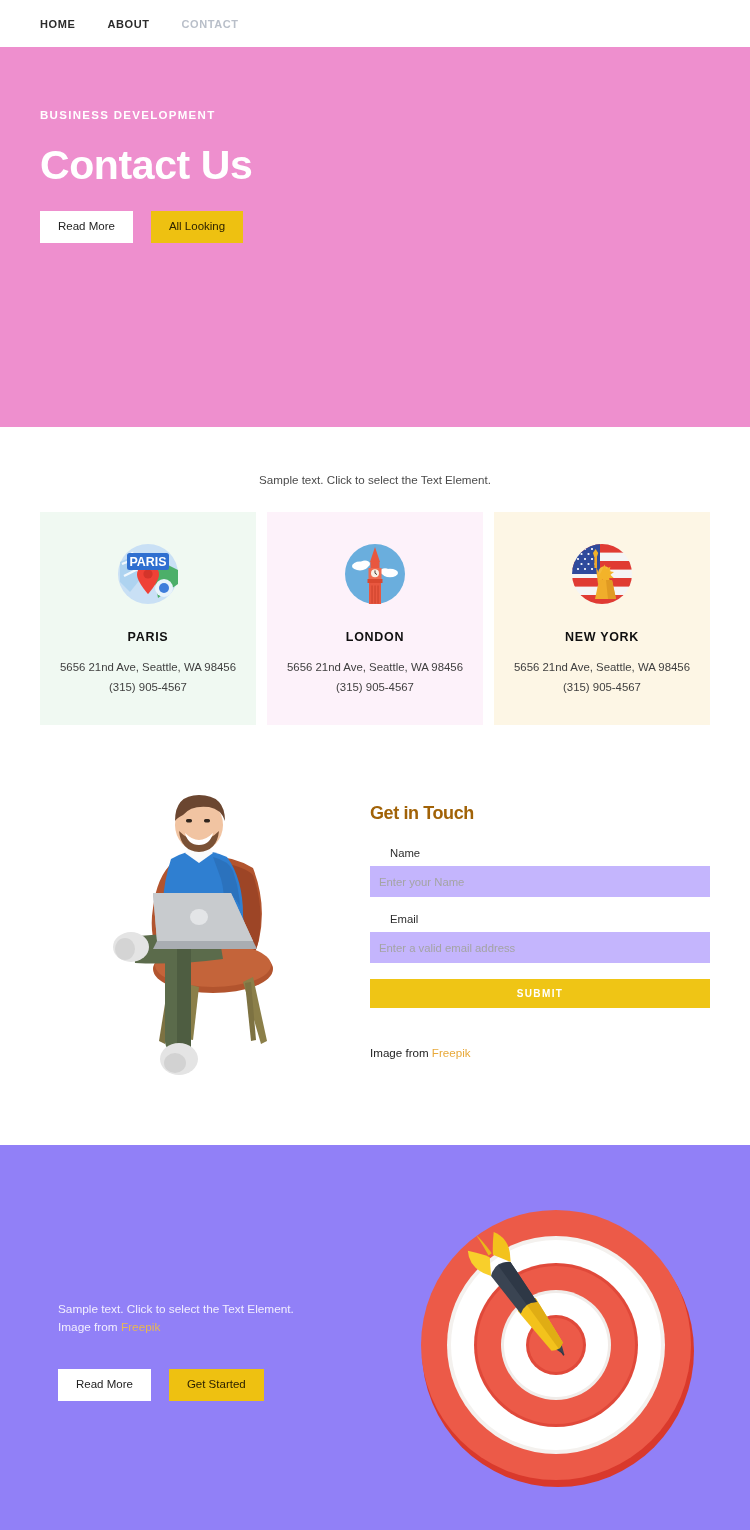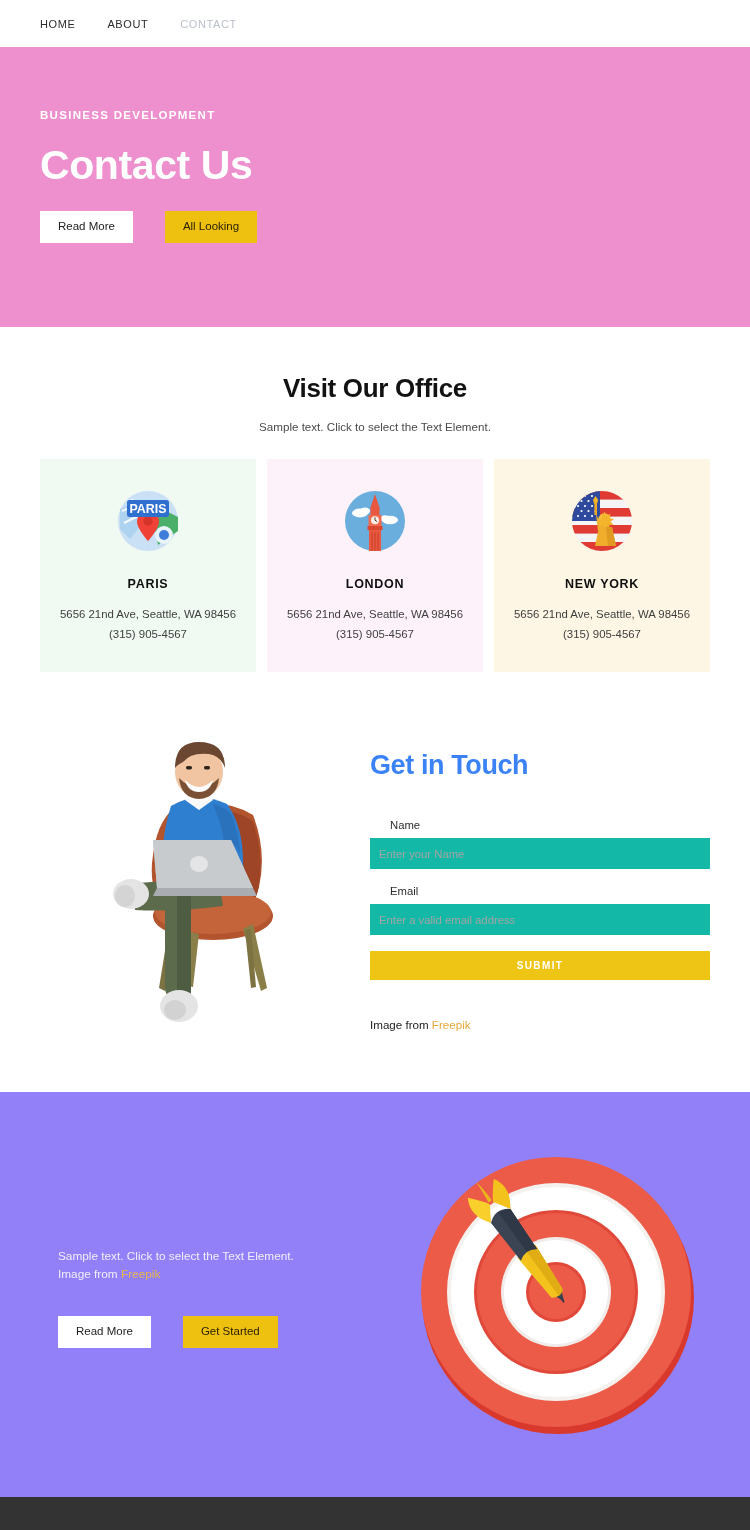--- a/index.html
+++ b/index.html
@@ -19,30 +19,30 @@
     align-items: center;
     padding-left: 40px;
     gap: 0px;
   }
   .nav-item {
     font-size: 11px;
     letter-spacing: 0.6px;
     color: #2b2b2b;
     text-decoration: none;
     margin-right: 32px;
-    font-weight: 400;
+    font-weight: 700;
     cursor: pointer;
   }
   .nav-item.muted { color: #b9bfc9; }
 
   
   .hero {
     background: #ee8fce;
     padding: 62px 40px 70px 40px;
-    height: 280px;
+    height: 380px;
   }
   .hero-eyebrow {
     color: #ffffff;
     font-size: 11.5px;
     font-weight: bold;
     letter-spacing: 1.3px;
     margin-bottom: 21px;
   }
   .hero-title {
     color: #ffffff;
@@ -51,21 +51,21 @@
     letter-spacing: -0.4px;
     margin-bottom: 22px;
   }
   .hero-sub {
     color: #fde9f5;
     font-size: 12.6px;
     line-height: 1.62;
     max-width: 360px;
     margin-bottom: 28px;
   }
-  .btn-row { display: flex; gap: 32px; align-items: center; }
+  .btn-row { display: flex; gap: 18px; align-items: center; }
   .btn {
     border: none;
     font-size: 11.5px;
     cursor: pointer;
     font-family: "Liberation Sans", sans-serif;
     padding: 9px 18px;
     min-width: 86px;
     text-align: center;
     line-height: 1.2;
   }
@@ -119,36 +119,36 @@
   .touch {
     background: #ffffff;
     display: flex;
     padding: 62px 40px 58px 40px;
     gap: 20px;
     align-items: flex-start;
   }
   .touch-illus { width: 310px; flex: 0 0 310px; display:flex; justify-content:center; }
   .touch-form { flex: 1; padding-top: 16px; }
   .touch-title {
-    font-size: 27px;
-    font-weight: bold;
-    color: #3b82f6;
+    font-size: 18px;
+    font-weight: bold;
+    color: #a16207;
     letter-spacing: -0.4px;
-    margin-bottom: 38px;
+    margin-bottom: 23px;
   }
   .field-label {
     font-size: 11.3px;
     color: #2e2e2e;
     margin-bottom: 7px;
     display: block;
     padding-left: 20px;
   }
   .field-input {
     width: 100%;
-    background: #14b8a6;
+    background: #c4b5fd;
     border: none;
     height: 31px;
     padding: 0 9px;
     font-size: 11.3px;
     font-family: "Liberation Sans", sans-serif;
     color: #333;
     margin-bottom: 16px;
     outline: none;
   }
   .field-input::placeholder { color: #a4a4a4; }
@@ -214,21 +214,20 @@
 <section class="hero">
   <div class="hero-eyebrow">BUSINESS DEVELOPMENT</div>
   <h1 class="hero-title">Contact Us</h1>
   <div class="btn-row">
     <button class="btn btn-white">Read More</button>
     <button class="btn btn-yellow">All Looking</button>
   </div>
 </section>
 
 <section class="offices">
-  <h2 class="section-title">Visit Our Office</h2>
   <p class="section-sub">Sample text. Click to select the Text Element.</p>
   <div class="cards">
 
     <div class="card card-c0">
       <svg class="card-icon" viewBox="0 0 64 64">
         <circle cx="32" cy="32" r="30" fill="#c9e0f5"></circle>
         <path d="M2 32a30 30 0 0 0 60 0 30 30 0 0 1-60 0z" fill="#bcd9f0"></path>
         <path d="M34 14 L62 28 L62 42 L42 56 L34 14z" fill="#4caf69"></path>
         <path d="M4 20 L22 12 L30 30 L14 50 L4 40z" fill="#aed3f0"></path>
         <path d="M6 22 L26 14" stroke="#ffffff" stroke-width="2.2" opacity=".85"></path>

